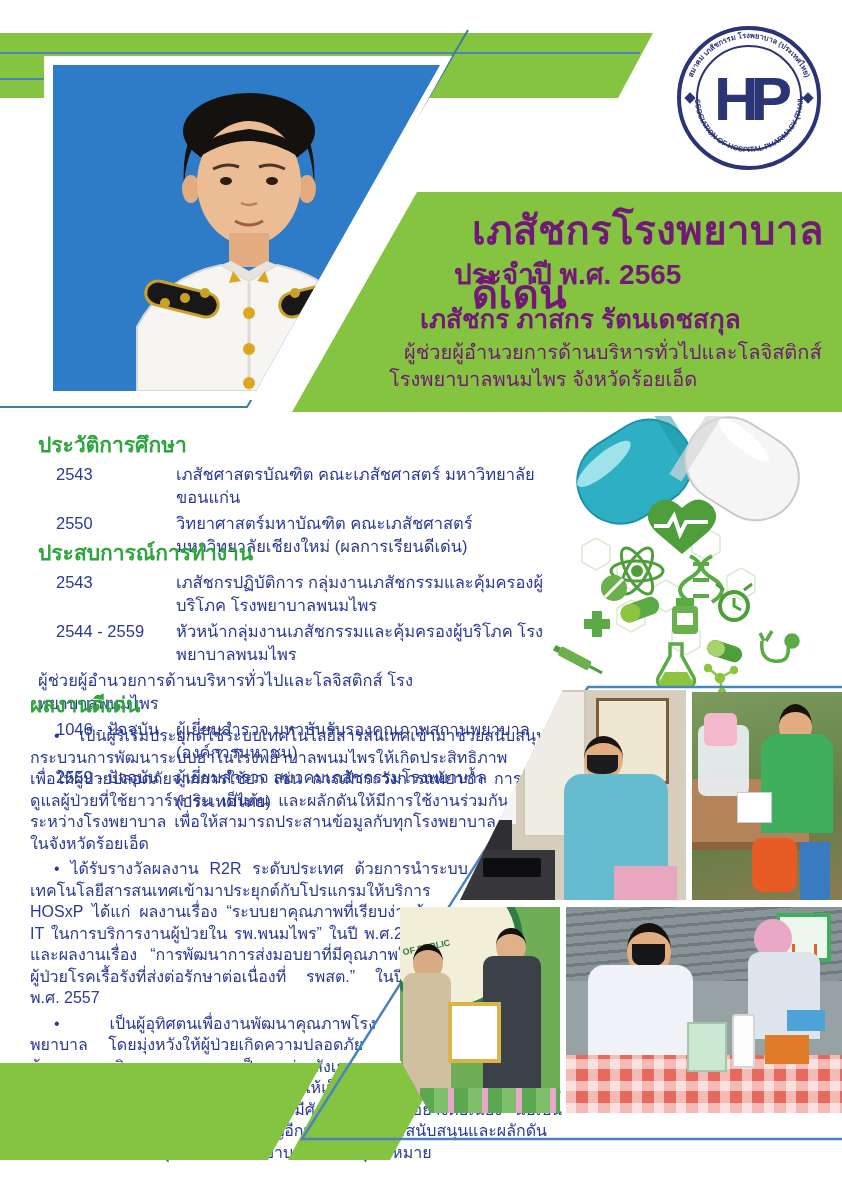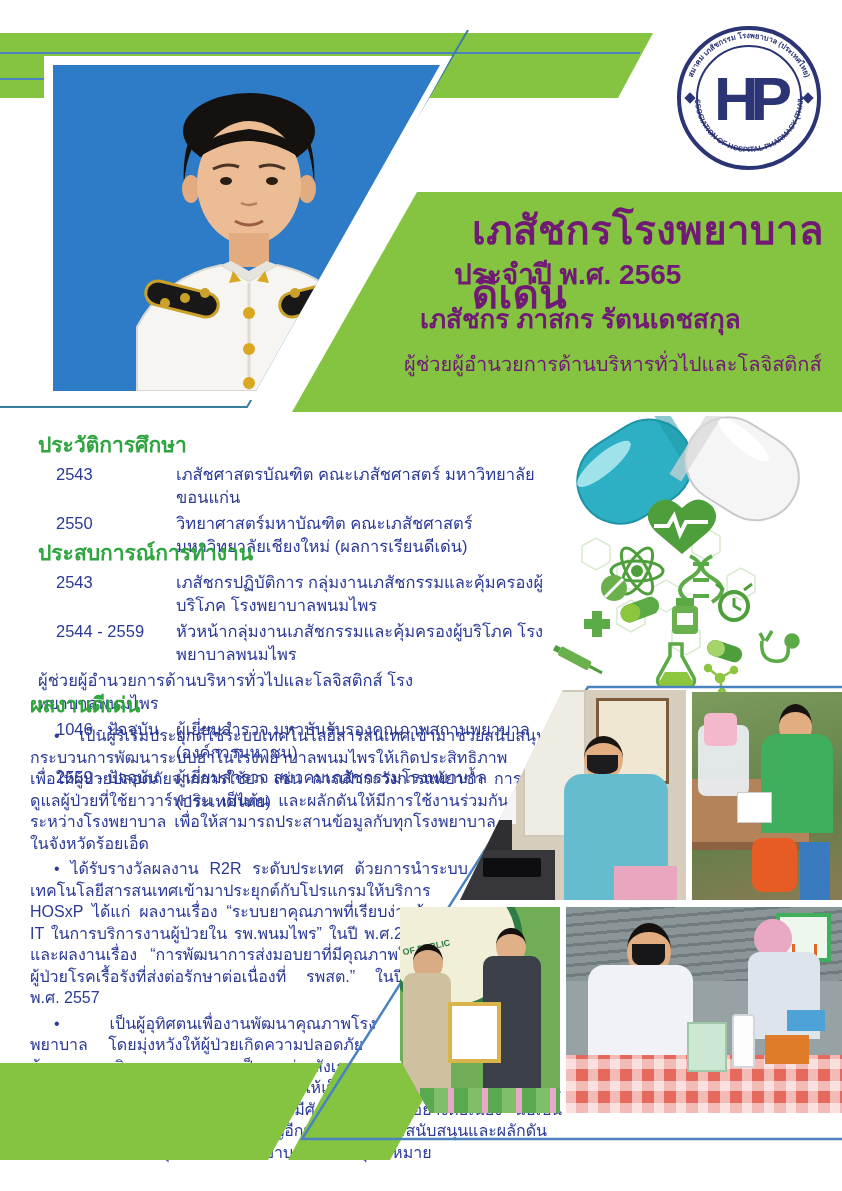--- a/index.html
+++ b/index.html
@@ -12,21 +12,21 @@
   .hline{background:#4b82c0;height:2px;}
   
   #photo-frame{left:44px;top:56px;width:410px;height:344px;background:#fff;clip-path:polygon(0 0,408px 0,218px 344px,0 344px);z-index:3;box-shadow:0 0 0 1px rgba(0,0,0,.03);}
   #portrait{left:53px;top:65px;width:388px;height:326px;clip-path:polygon(0 0,387px 0,203px 326px,0 326px);z-index:4;}
   #portrait svg{width:100%;height:100%;display:block;}
   
   #title-box{left:292px;top:192px;width:550px;height:220px;background:#85c441;clip-path:polygon(125px 0,550px 0,550px 220px,0 220px);z-index:3;color:#701a75;}
   #title-box .t1{position:absolute;left:180px;top:6px;font-size:40px;font-weight:bold;letter-spacing:.5px;}
   #title-box .t2{position:absolute;left:162px;top:60px;font-size:28px;font-weight:bold;}
   #title-box .t3{position:absolute;left:128px;top:106px;font-size:26px;font-weight:bold;}
-  #title-box .t4{position:absolute;left:112px;top:156px;font-size:20px;}
+  #title-box .t4{position:absolute;left:112px;top:144px;font-size:20px;}
   #title-box .t5{position:absolute;left:97px;top:171px;font-size:20px;}
   
   #hp-logo{left:676px;top:25px;width:146px;height:146px;z-index:3;}
   
   .section{color:#2b3a96;font-size:16.5px;}
   .sec-h{color:#2fa43f;font-weight:bold;font-size:21px;}
   .row{display:flex;line-height:1.42;margin-top:2px;}
   .row .yr{width:120px;padding-left:18px;flex:none;}
   .row .dt{width:400px;}
   #edu{left:38px;top:428px;width:520px;}
@@ -120,20 +120,21 @@
         <rect x="240" y="298" width="12" height="12" fill="#8e7cc3"></rect>
       </g>
     </svg>
   </div>
 
   <div class="abs" id="title-box">
     <div class="t1">เภสัชกรโรงพยาบาลดีเด่น</div>
     <div class="t2">ประจำปี พ.ศ. 2565</div>
     <div class="t3">เภสัชกร ภาสกร  รัตนเดชสกุล</div>
     <div class="t4">ผู้ช่วยผู้อำนวยการด้านบริหารทั่วไปและโลจิสติกส์</div>
+    <div class="t5">โรงพยาบาลพนมไพร จังหวัดร้อยเอ็ด</div>
   </div>
 
   <div class="abs" id="hp-logo">
     <svg viewBox="0 0 146 146">
       <circle cx="73" cy="73" r="70" fill="#fff" stroke="#2b3575" stroke-width="4"></circle>
       <circle cx="73" cy="73" r="52" fill="none" stroke="#2b3575" stroke-width="2"></circle>
       <defs>
         <path id="arcTop" d="M 13 73 A 60 60 0 0 1 133 73"></path>
         <path id="arcBot" d="M 19 73 A 54 54 0 0 0 127 73"></path>
       </defs>

